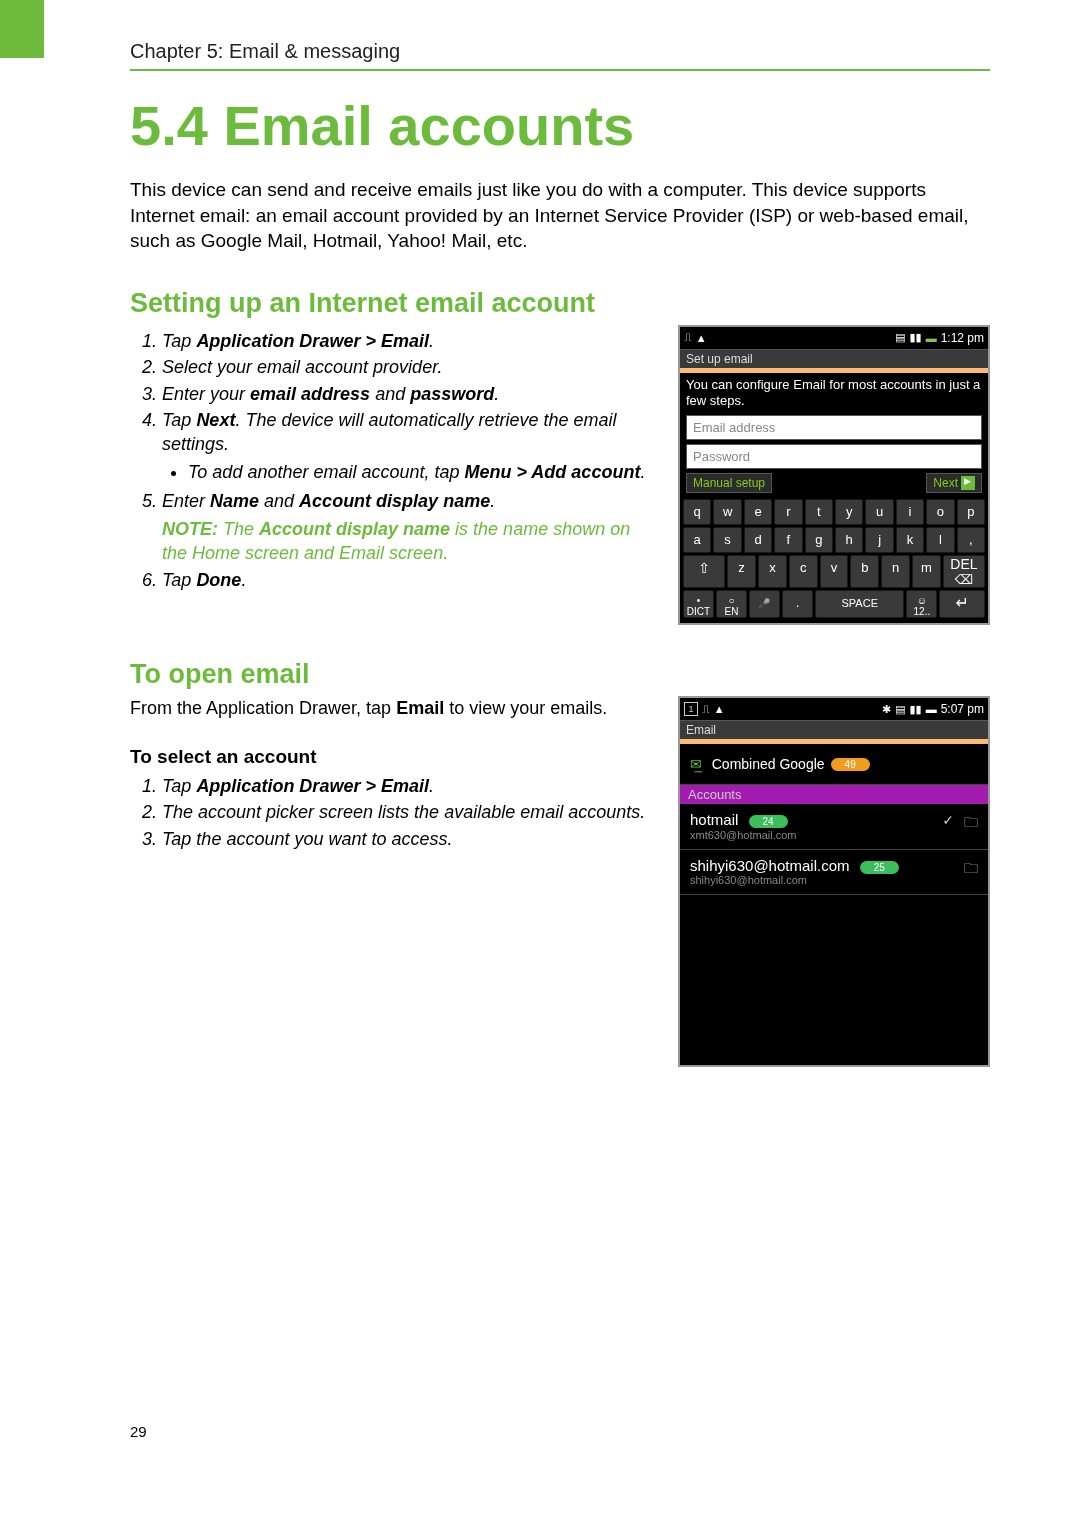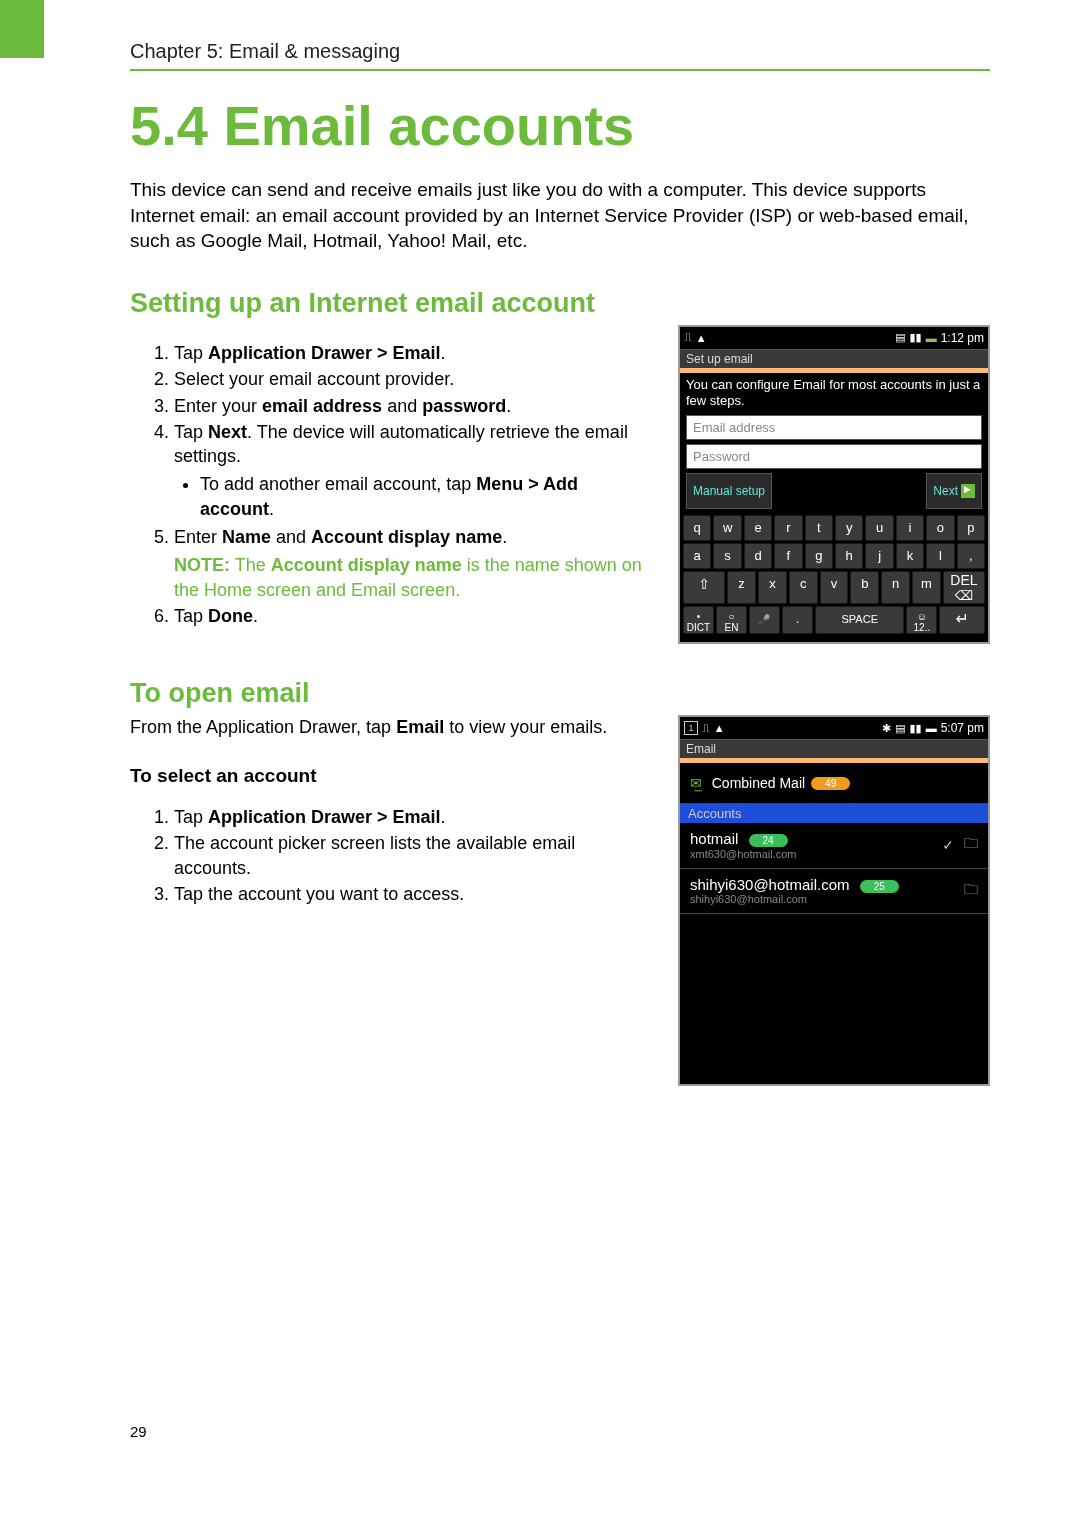--- a/index.html
+++ b/index.html
@@ -58,22 +58,23 @@
     display: flex;
     margin-left: 130px;
     gap: 18px;
   }
   .instr {
     flex: 1;
     font-size: 18px;
     line-height: 1.35;
   }
   ol.steps {
-    margin: 16px;
+    margin: 4px;
     padding-left: 28px;
+    font-style: italic;
   }
   ol.steps > li { margin-bottom: 2px; }
   ul.bullets { list-style: disc; margin:4px 0 4px 26px; padding:0;}
   .note-label { font-weight:700; color:#6cbb3c; }
   .note-text { color:#6cbb3c; }
   .bold-sub {
     margin-left: 130px;
     font-weight: 700;
     font-size: 19px;
     margin-top: 24px;
@@ -122,21 +123,21 @@
   .cfg { line-height:1.25; margin-bottom:6px; }
   .txtfield {
     background:#fff;
     color:#888;
     border:1px solid #555;
     padding:4px 6px;
     margin-bottom:4px;
     font-size:13px;
   }
   .btn-row { display:flex; justify-content:space-between; margin-top:2px;}
-  .btnlink { background:#2b2b2b; color:#5eead4; font-size:12px; padding:10px 6px; border:1px solid #555;}
+  .btnlink { background:#2b2b2b; color:#84cc16; font-size:12px; padding:2px 6px; border:1px solid #555;}
   .btnlink.next { display:flex; align-items:center; gap:3px;}
   .arrow-sq { width:14px; height:14px; background:#6cbb3c; display:inline-block; position:relative;}
   .arrow-sq::after{content:"▶"; color:#fff; font-size:9px; position:absolute; top:0; left:3px;}
 
   .kbd { background:#000; padding:4px 3px 3px;}
   .krow { display:flex; gap:2px; margin-bottom:2px;}
   .key {
     flex:1;
     background:#3a3a3a;
     color:#fff;
@@ -157,22 +158,22 @@
   .key.sm{font-size:10px; line-height:1.1; padding-top:4px;}
 
   
   .phone2-body { background:#000; color:#fff; font-size:14px;}
   .combined-row { display:flex; align-items:center; padding:12px 10px; border-bottom:1px solid #444;}
   .combined-row .mail-ic { color:#6cbb3c; margin-right:10px;}
   .badge {
     background:#f29c1f; color:#fff; border-radius:10px; font-size:10px;
     padding:1px 14px; margin-left:6px;
   }
-  .section-hdr { background:#1d4ed8; padding:2px 8px; font-size:13px; color:#ccc;}
-  .acct-row { display:flex; align-items:center; padding:8px 10px; border-bottom:1px solid #444;}
+  .section-hdr { background:#a21caf; padding:2px 8px; font-size:13px; color:#ccc;}
+  .acct-row { display:flex; padding:8px 10px; border-bottom:1px solid #444;}
   .acct-info { flex:1; line-height:1.1;}
   .acct-name { font-size:15px;}
   .acct-email { font-size:11px; color:#888;}
   .badge.g { background:#3bbf5a;}
   .folder-ic { color:#ddd; margin-left:10px;}
   .check-ic { color:#ccc; margin-left:10px;}
   .spacer { height:170px;}
   .sb-ic { font-size:11px;}
   .sb-box { display:inline-block; border:1px solid #ccc; color:#ccc; width:12px; height:12px; font-size:9px; text-align:center; line-height:12px;}
 </style>
@@ -325,21 +326,21 @@
           <span class="sb-ic">▤</span>
           <span class="sb-ic">▮▮</span>
           <span class="sb-ic">▬</span>
           <span>5:07 pm</span>
         </div>
       </div>
       <div class="sub-bar">Email</div>
       <div class="phone2-body">
         <div class="combined-row">
           <span class="mail-ic">✉̲</span>
-          <span>Combined Mail</span>
+          <span>Combined Google</span>
           <span class="badge">49</span>
         </div>
         <div class="section-hdr">Accounts</div>
 
         <div class="acct-row">
           <div class="acct-info">
             <div class="acct-name">
               <span>hotmail</span>
               <span class="badge g">24</span>
             </div>

